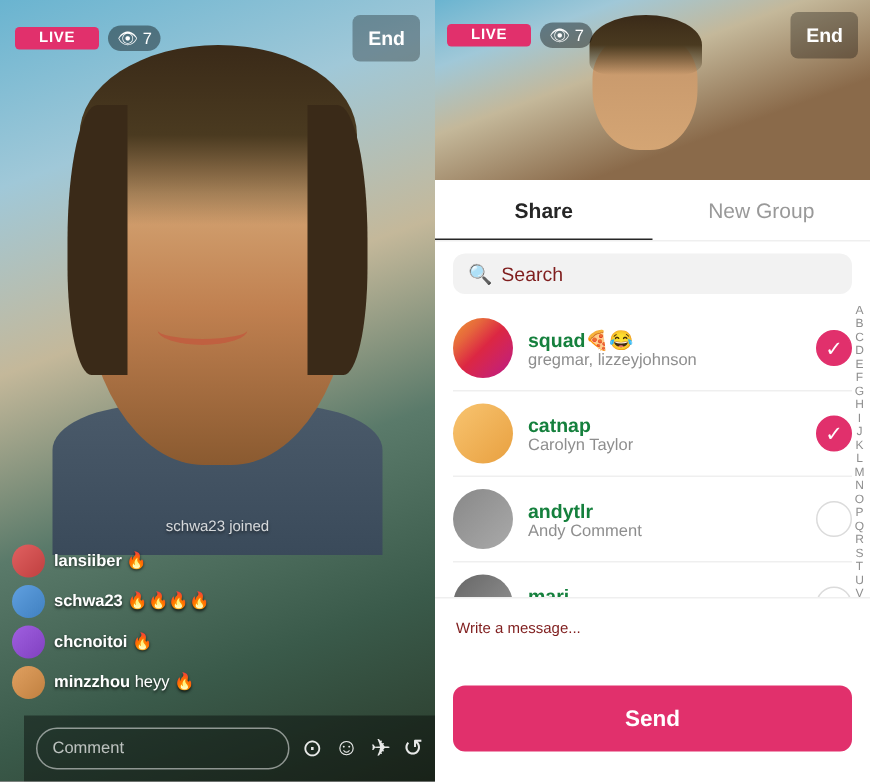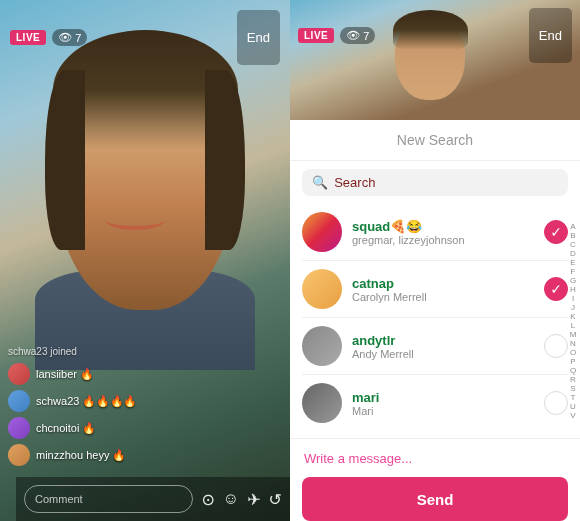--- a/index.html
+++ b/index.html
@@ -114,61 +114,62 @@
       display: flex;
       align-items: center;
       z-index: 10;
     }
 
     .live-badge {
       background: #e1306c;
       color: white;
       font-size: 10px;
       font-weight: 700;
-      padding: 2px 6px;
+      padding: 2px 16px;
       border-radius: 3px;
       letter-spacing: 0.5px;
     }
 
     .viewer-count {
       display: flex;
       align-items: center;
       gap: 3px;
       margin-left: 6px;
       background: rgba(0,0,0,0.4);
       border-radius: 10px;
       padding: 2px 6px;
       color: white;
       font-size: 11px;
     }
 
     .end-btn {
       margin-left: auto;
       color: white;
       font-size: 13px;
-      font-weight: 400;
+      font-weight: 700;
       background: rgba(0,0,0,0.3);
-      padding: 20px 10px;
+      padding: 8px 10px;
       border-radius: 5px;
     }
 
     
     .comments-overlay {
       position: absolute;
       bottom: 50px;
       left: 8px;
       right: 8px;
       z-index: 10;
     }
 
     .join-notice {
       color: rgba(255,255,255,0.8);
       font-size: 10px;
       margin-bottom: 6px;
       text-shadow: 0 1px 2px rgba(0,0,0,0.5);
+      text-align: center;
     }
 
     .comment-row {
       display: flex;
       align-items: center;
       margin-bottom: 5px;
       gap: 6px;
     }
 
     .comment-avatar {
@@ -180,21 +181,21 @@
     }
 
     .comment-text {
       color: white;
       font-size: 11px;
       text-shadow: 0 1px 2px rgba(0,0,0,0.7);
       line-height: 1.3;
     }
 
     .comment-username {
-      font-weight: 400;
+      font-weight: 700;
     }
 
     
     .bottom-bar-left {
       position: absolute;
       bottom: 0;
       left: 16px;
       right: 0;
       height: 44px;
       background: rgba(0,0,0,0.4);
@@ -393,28 +394,28 @@
     }
 
     
     .write-message {
       padding: 10px 14px;
       border-top: 1px solid #efefef;
       flex-shrink: 0;
     }
 
     .write-message-text {
-      font-size: 13px;
-      color: #ec4899;
+      font-size: 10px;
+      color: #7f1d1d;
     }
 
     
     .send-btn {
       width: calc(100% - 24px);
-      margin: 0 12px;
+      margin: 20px 12px;
       height: 44px;
       background: #e1306c;
       border-radius: 8px;
       display: flex;
       align-items: center;
       justify-content: center;
       flex-shrink: 0;
       cursor: pointer;
     }
 
@@ -521,22 +522,25 @@
       <span class="live-badge">LIVE</span>
       <div class="viewer-count">
         <span>👁</span>
         <span>7</span>
       </div>
       <div class="end-btn">End</div>
     </div>
   </div>
 
   <div class="tabs-row">
+    <div class="tab active">
+      <span>Share</span>
+    </div>
     <div class="tab">
-      <span>New Search</span>
+      <span>New Group</span>
     </div>
   </div>
 
   <div class="search-bar">
     <span class="search-icon-svg">🔍</span>
     <span class="search-input-text">Search</span>
   </div>
 
   <div class="contact-list">
 
@@ -548,32 +552,32 @@
       </div>
       <div class="select-circle selected">✓</div>
     </div>
 
     <div class="divider-line"></div>
 
     <div class="contact-item">
       <div class="contact-avatar av-cat"></div>
       <div class="contact-info">
         <div class="contact-name">catnap</div>
-        <div class="contact-sub">Carolyn Merrell</div>
+        <div class="contact-sub">Carolyn Taylor</div>
       </div>
       <div class="select-circle selected">✓</div>
     </div>
 
     <div class="divider-line"></div>
 
     <div class="contact-item">
       <div class="contact-avatar av-andy"></div>
       <div class="contact-info">
         <div class="contact-name">andytlr</div>
-        <div class="contact-sub">Andy Merrell</div>
+        <div class="contact-sub">Andy Comment</div>
       </div>
       <div class="select-circle"></div>
     </div>
 
     <div class="divider-line"></div>
 
     <div class="contact-item">
       <div class="contact-avatar av-mari"></div>
       <div class="contact-info">
         <div class="contact-name">mari</div>

